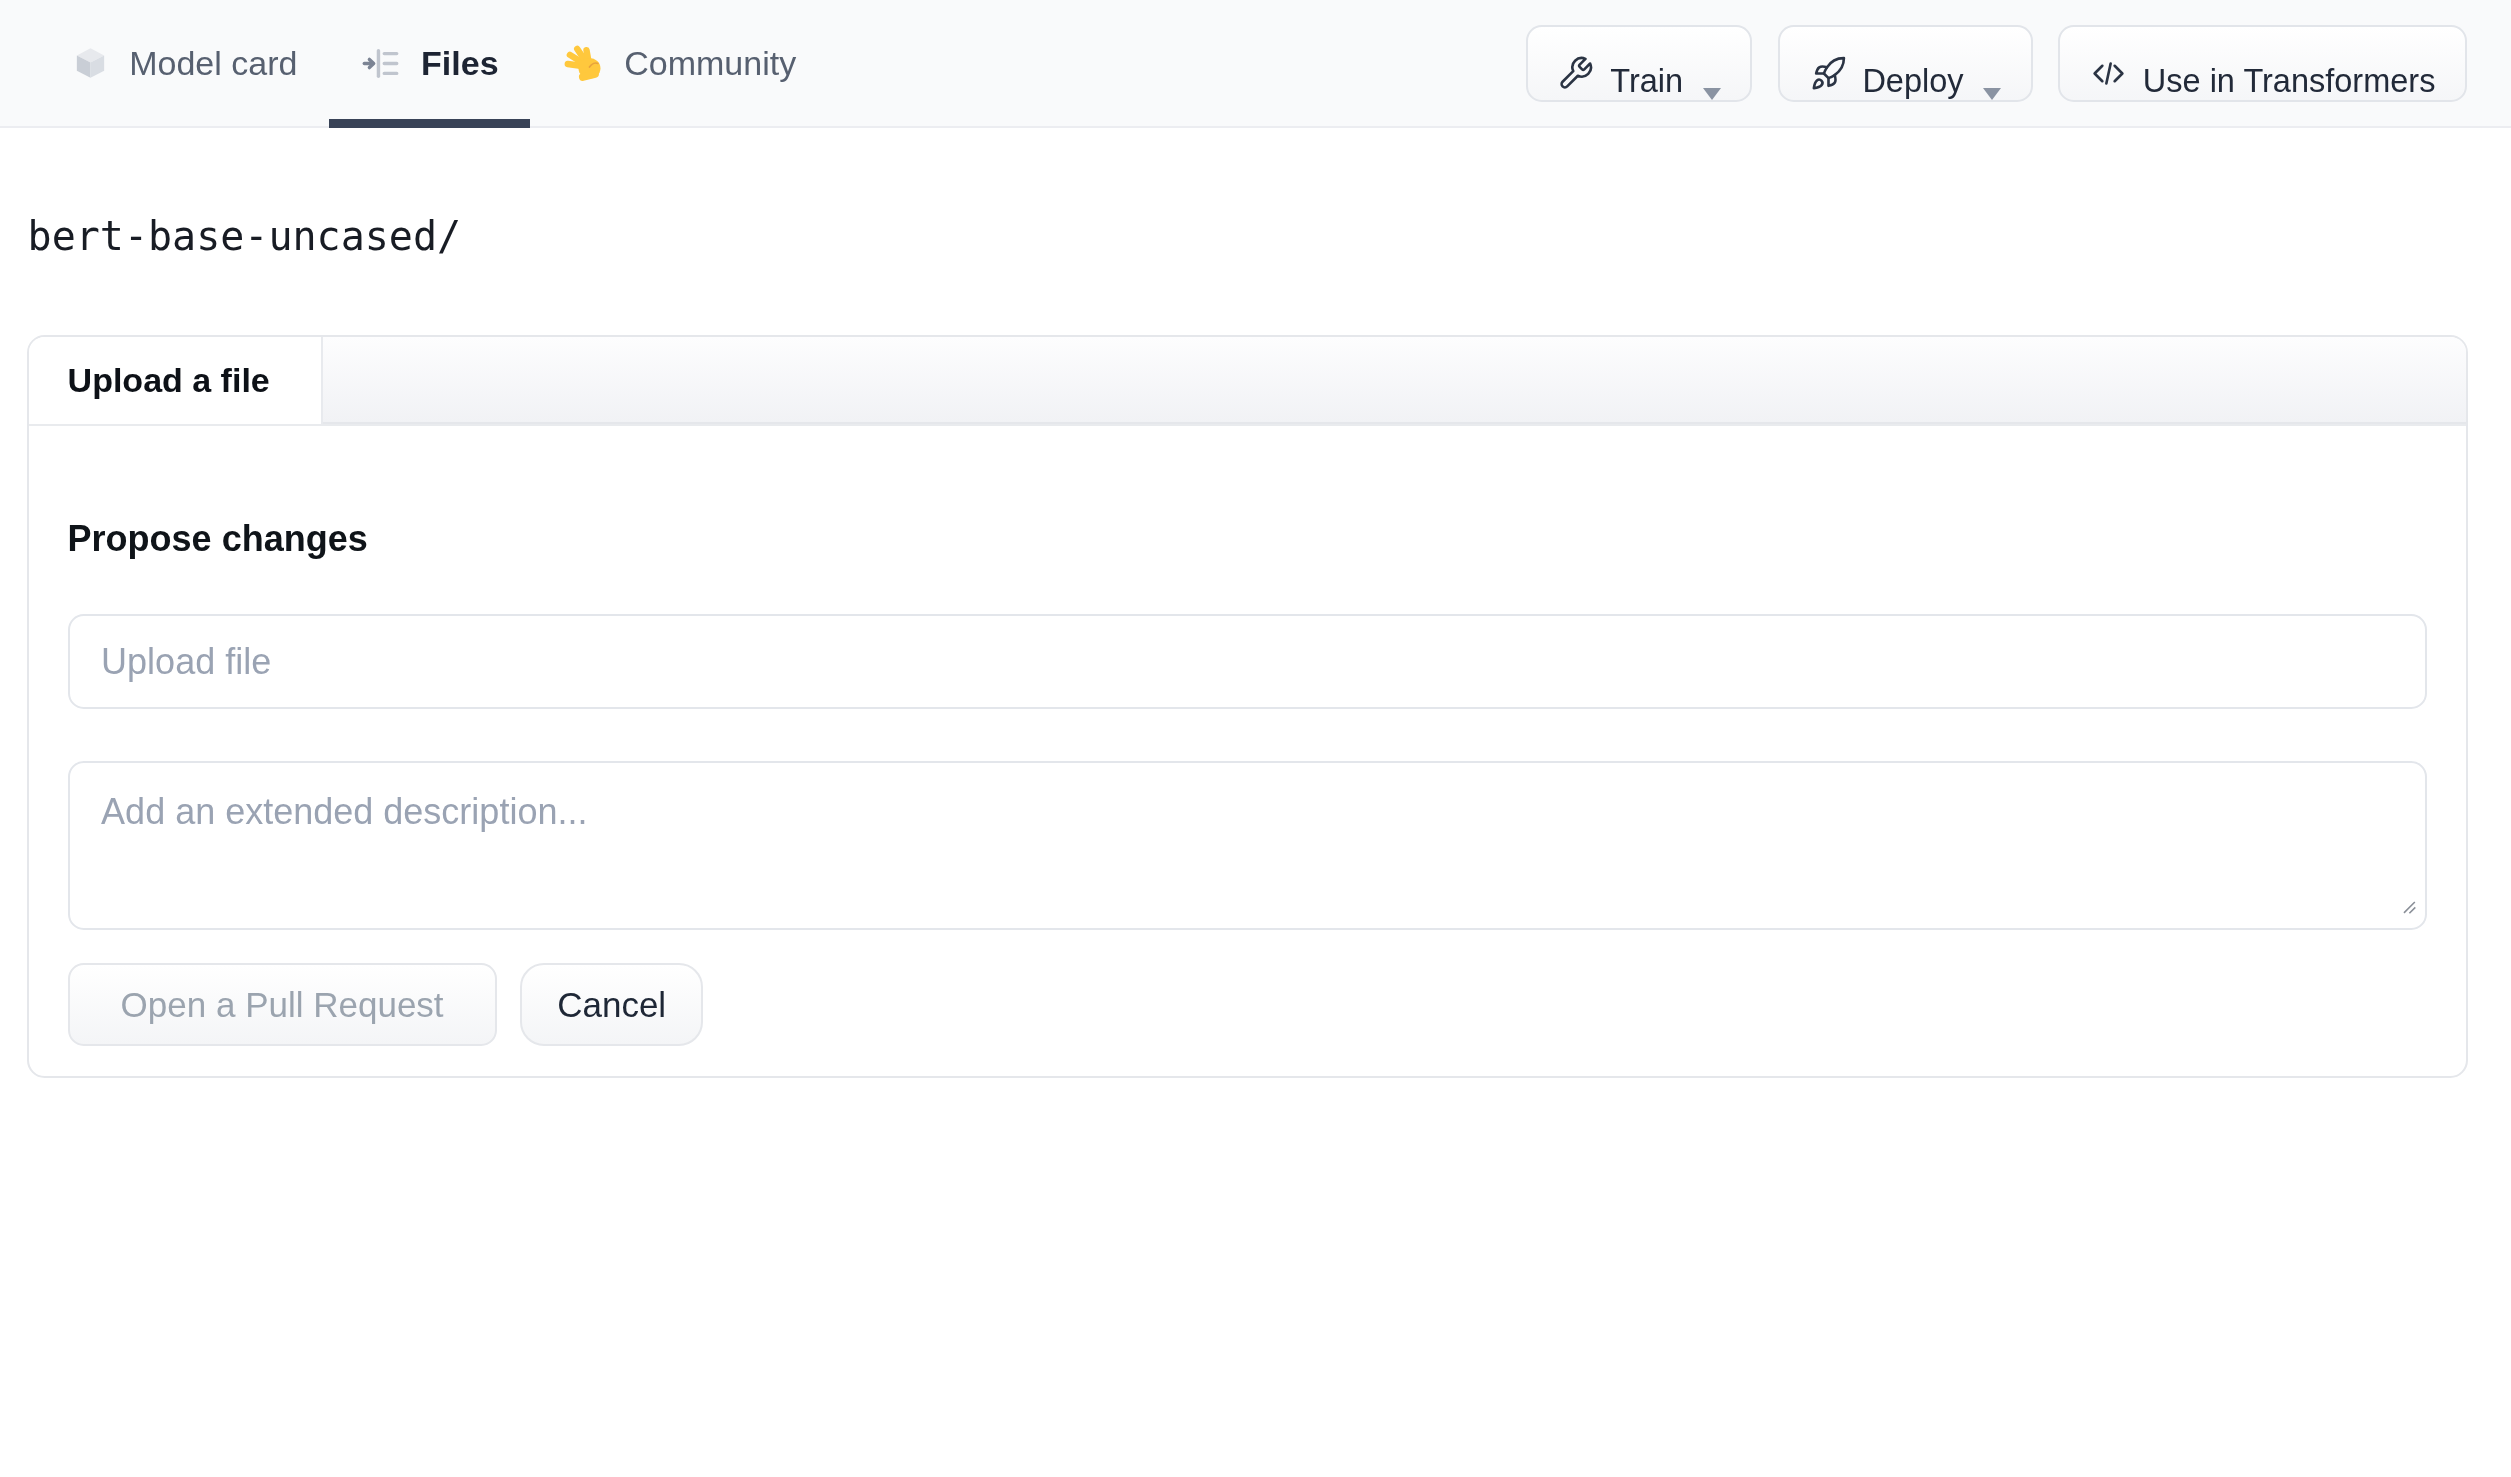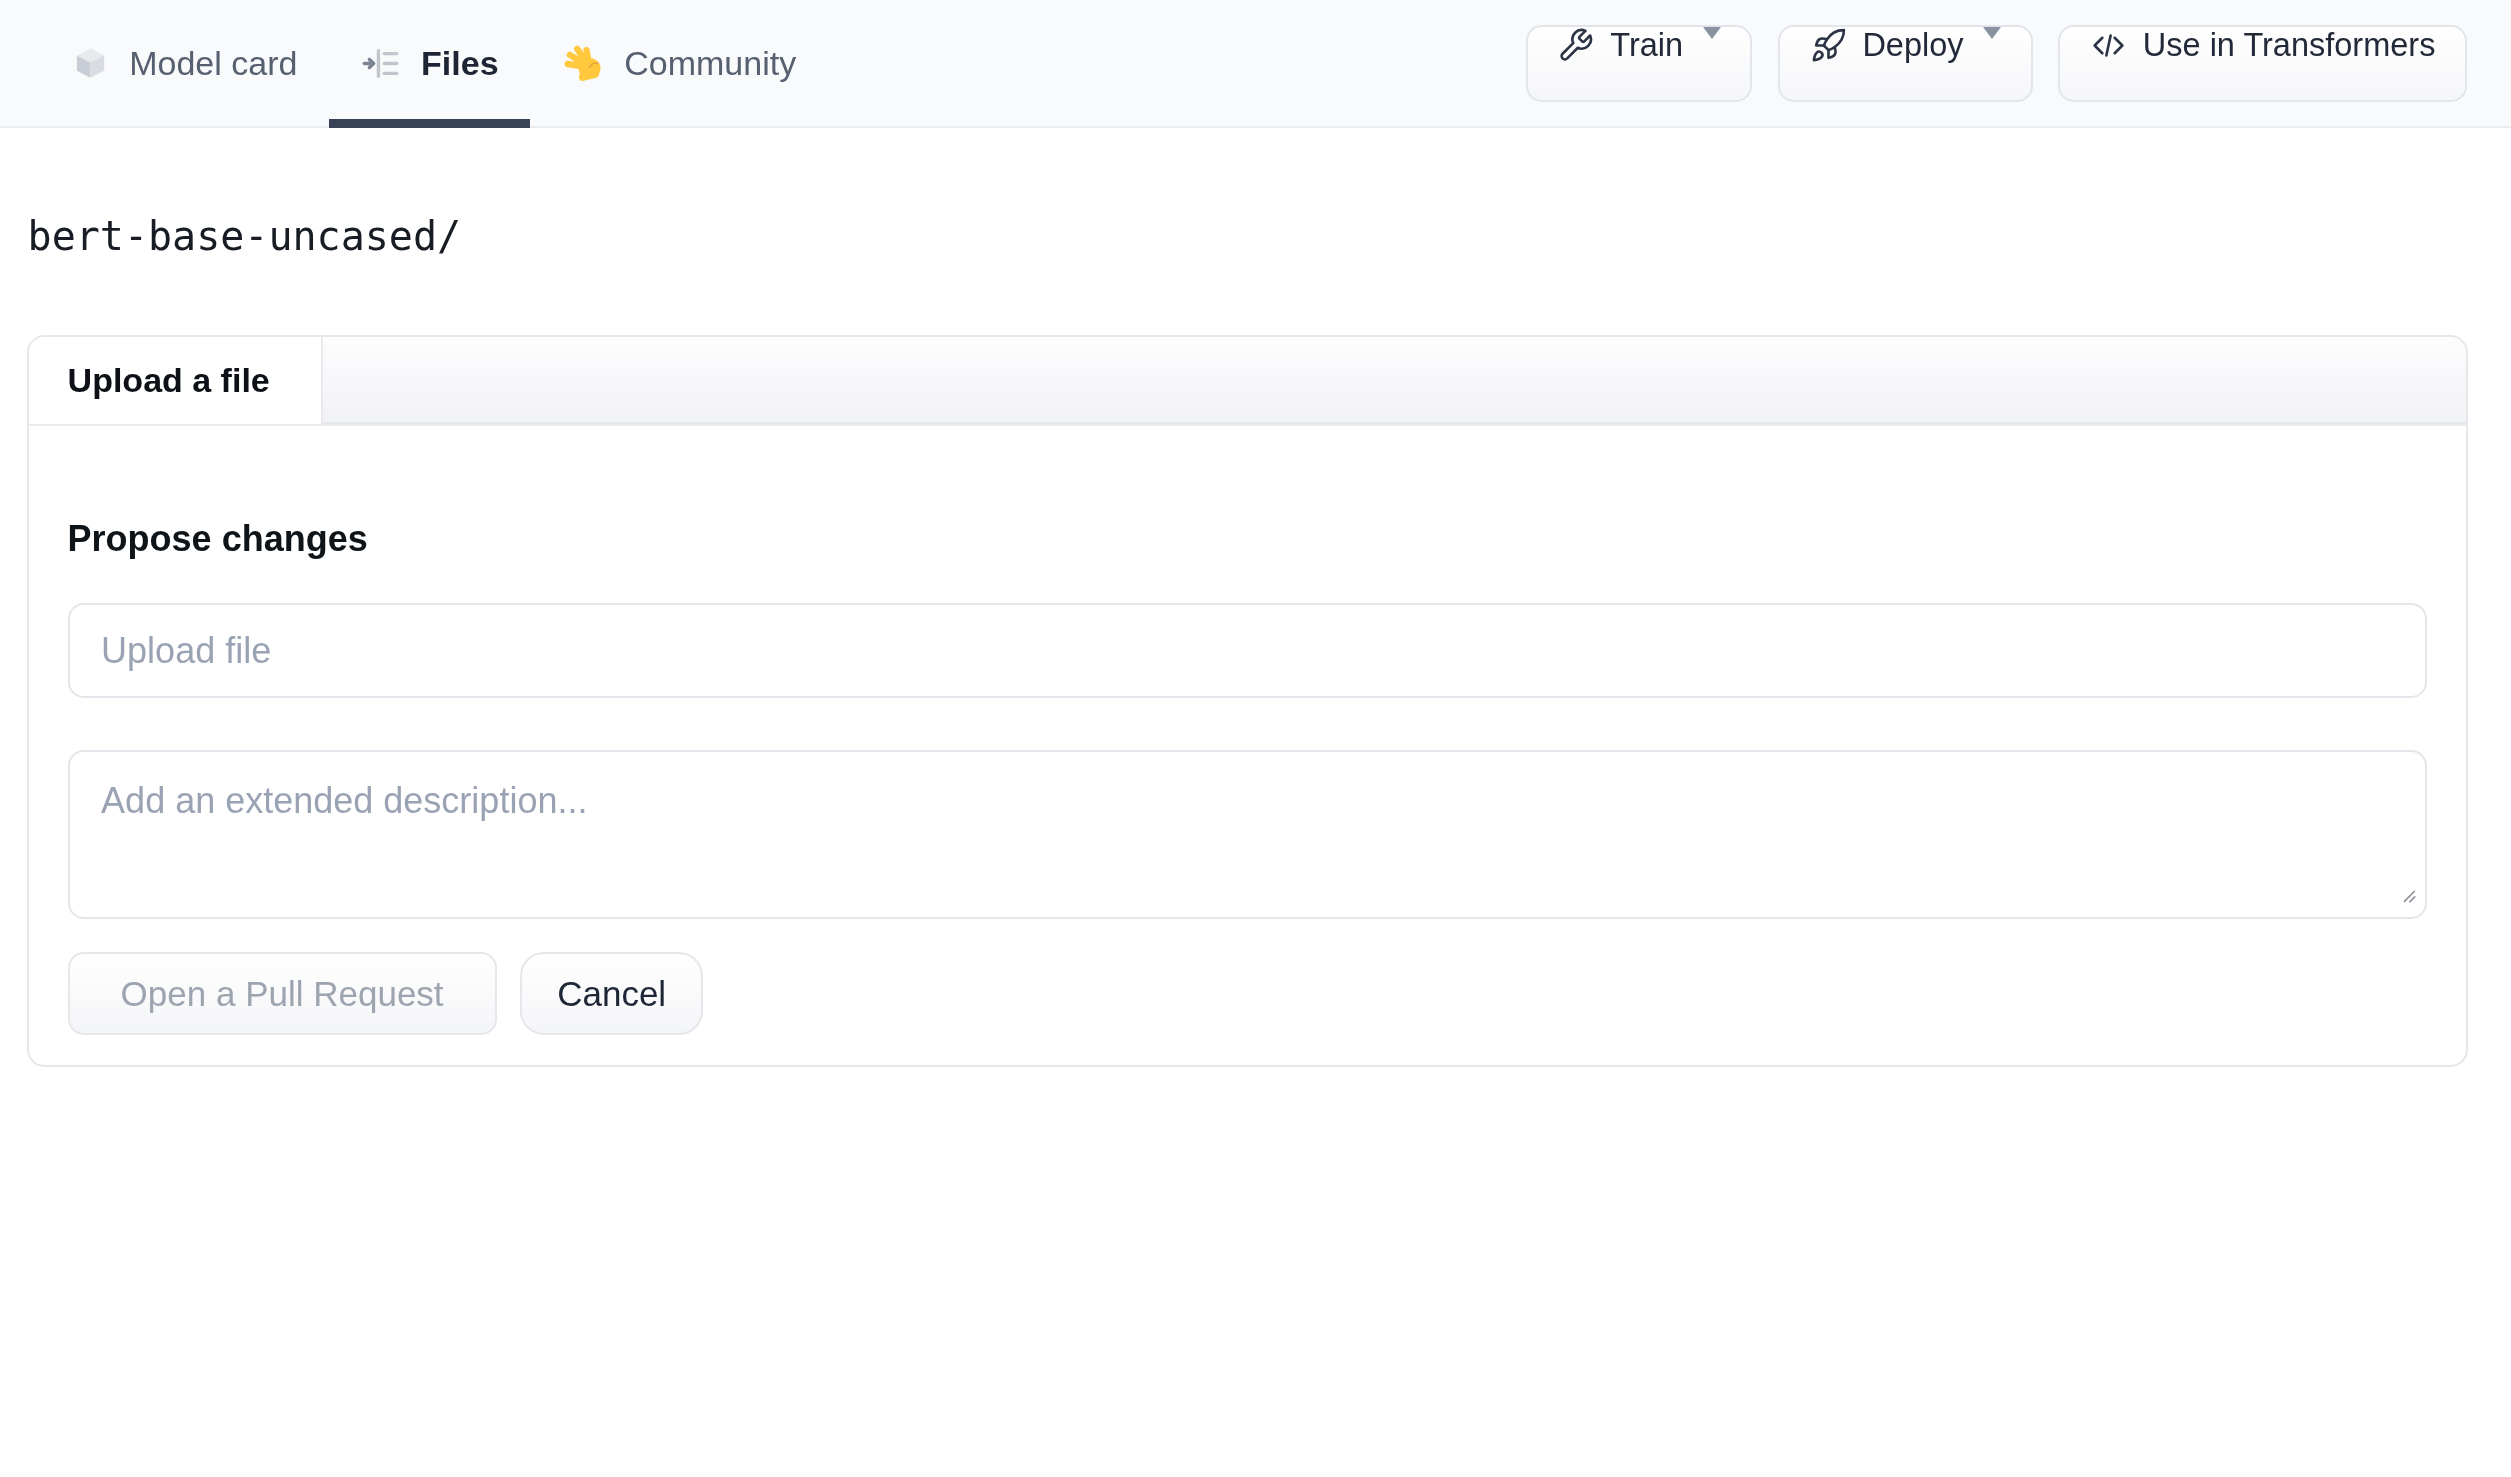--- a/index.html
+++ b/index.html
@@ -39,21 +39,21 @@
     position:relative;cursor:pointer;white-space:nowrap;
   }
   .nav-tab svg{display:block;}
   .nav-tab.active{color:#1d2433;font-weight:700;}
   .nav-tab.active::after{
     content:"";position:absolute;left:0;right:0;bottom:-2px;height:8.9px;
     background:var(--active-tab-underline);
   }
   .nav-actions{margin-left:auto;display:flex;align-items:center;gap:25.6px;}
   .btn{
-    display:flex;align-items:flex-start;gap:15.8px;
+    display:flex;align-items:flex-end;gap:15.8px;
     height:77px;padding:0 29.6px;
     font-size:32.5px;color:#222a39;
     background:linear-gradient(180deg,#ffffff 0%,#f5f6f8 100%);
     border:2px solid var(--btn-border);
     border-radius:15.8px;
     cursor:pointer;white-space:nowrap;
     font-family:"Liberation Sans", sans-serif;
   }
   .caret{
     width:0;height:0;margin-left:3.9px;
@@ -100,21 +100,21 @@
   }
   .propose{
     border-top:2px solid #e9ebee;
     padding:57px 39px 29.6px 39px;
   }
   .propose h3{
     font-size:36px;font-weight:700;color:#0f1419;line-height:1.2;margin-top:34px;
   }
   .file-input{
     display:block;width:100%;height:95px;
-    margin-top:43px;padding:0 31.5px;
+    margin-top:54px;padding:0 31.5px;
     font-size:36px;color:#14532d;
     font-family:"Liberation Sans", sans-serif;
     border:2px solid #e3e6eb;border-radius:15.8px;
     outline:none;background:#fff;
   }
   .desc-wrap{position:relative;margin-top:52px;}
   .desc-input{
     display:block;width:100%;height:169px;
     padding:25.6px 31.5px;
     font-size:36px;color:#111827;line-height:1.3;

